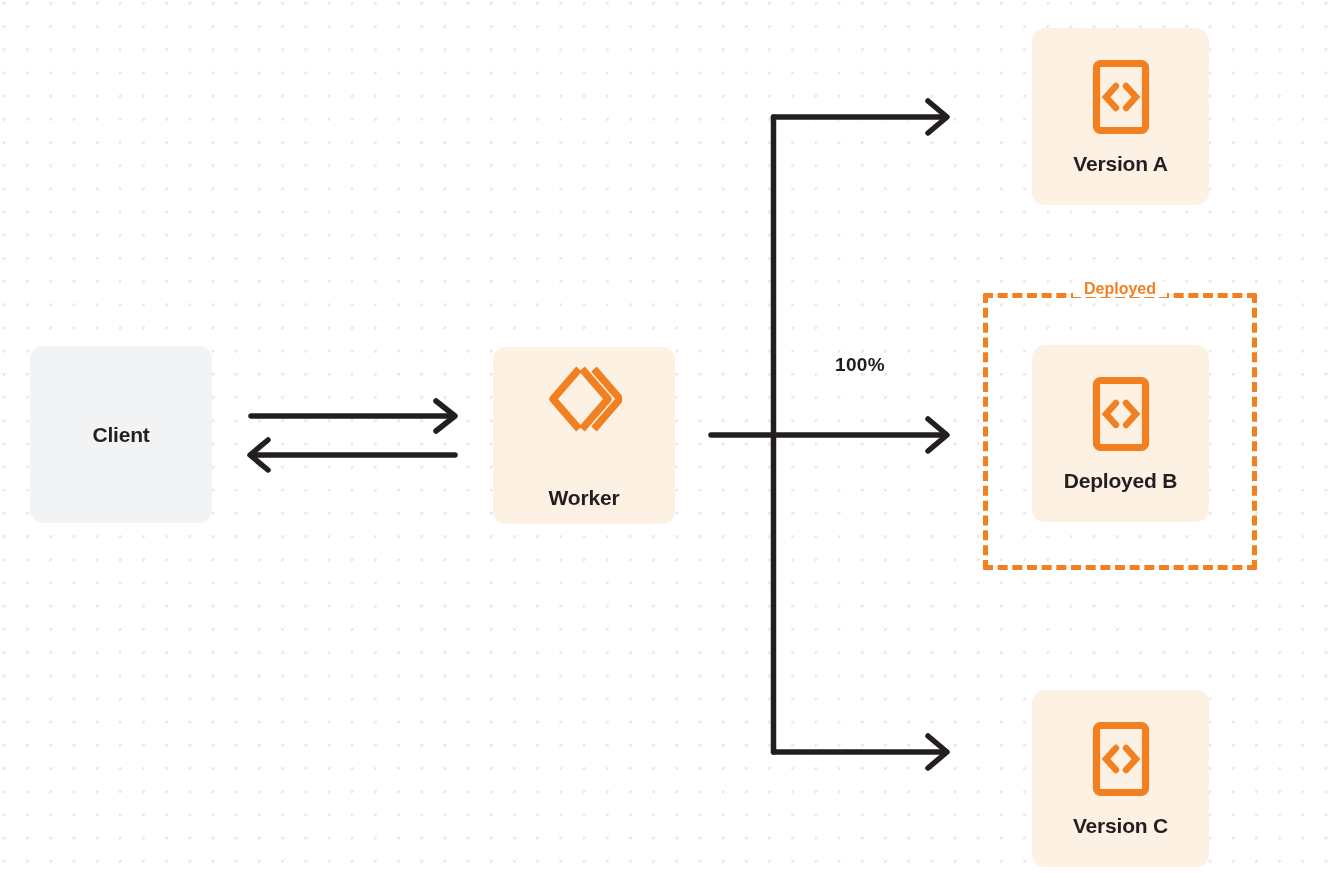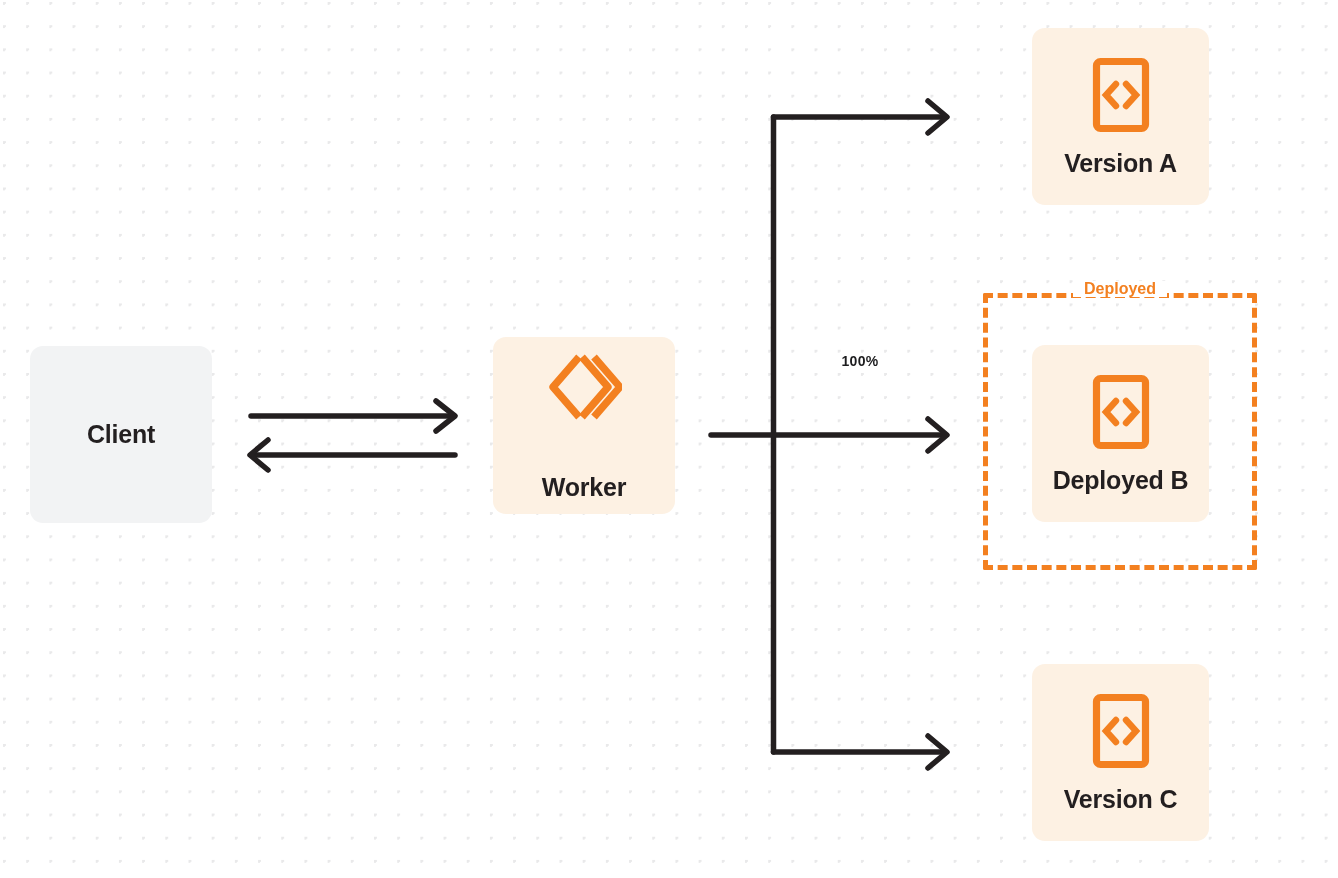--- a/index.html
+++ b/index.html
@@ -41,58 +41,58 @@
     position: absolute;
     box-sizing: border-box;
     border-radius: 13px;
     display: flex;
     flex-direction: column;
     align-items: center;
     justify-content: center;
   }
 
   .node-label {
-    font-size: 25px;
+    font-size: 21px;
     font-weight: bold;
     color: #231f20;
     letter-spacing: -0.2px;
     line-height: 1;
     white-space: nowrap;
   }
 
   
   #client-node {
     left: 30px;
     top: 346px;
     width: 182px;
     height: 177px;
     background-color: #f2f3f4;
     text-align: center;
   }
 
   
   #worker-node {
     left: 493px;
-    top: 337px;
+    top: 347px;
     width: 182px;
     height: 177px;
     background-color: #fdf1e3;
     gap: 33px;
   }
   #worker-node .node-label { margin-top: 20px; }
 
   
   .version-node {
     width: 177px;
     height: 177px;
     background-color: #fdf1e3;
   }
   #version-a-node { left: 1032px; top: 28px; }
   #version-b-node { left: 1032px; top: 345px; }
-  #version-c-node { left: 1032px; top: 664px; }
+  #version-c-node { left: 1032px; top: 690px; }
   .version-node .node-label { margin-top: 18px; }
 
   
   .icon-wrap {
     display: flex;
     align-items: center;
     justify-content: center;
     line-height: 0;
   }
 
@@ -122,21 +122,21 @@
     white-space: nowrap;
   }
 
   
   #traffic-label {
     position: absolute;
     left: 786px;
     top: 349px;
     width: 148px;
     text-align: center;
-    font-size: 14px;
+    font-size: 19px;
     font-weight: bold;
     color: #1d1d1f;
     line-height: 1.72;
     letter-spacing: 0.3px;
   }
   #traffic-label div { white-space: nowrap; }
 </style>
 </head>
 <body>
 

